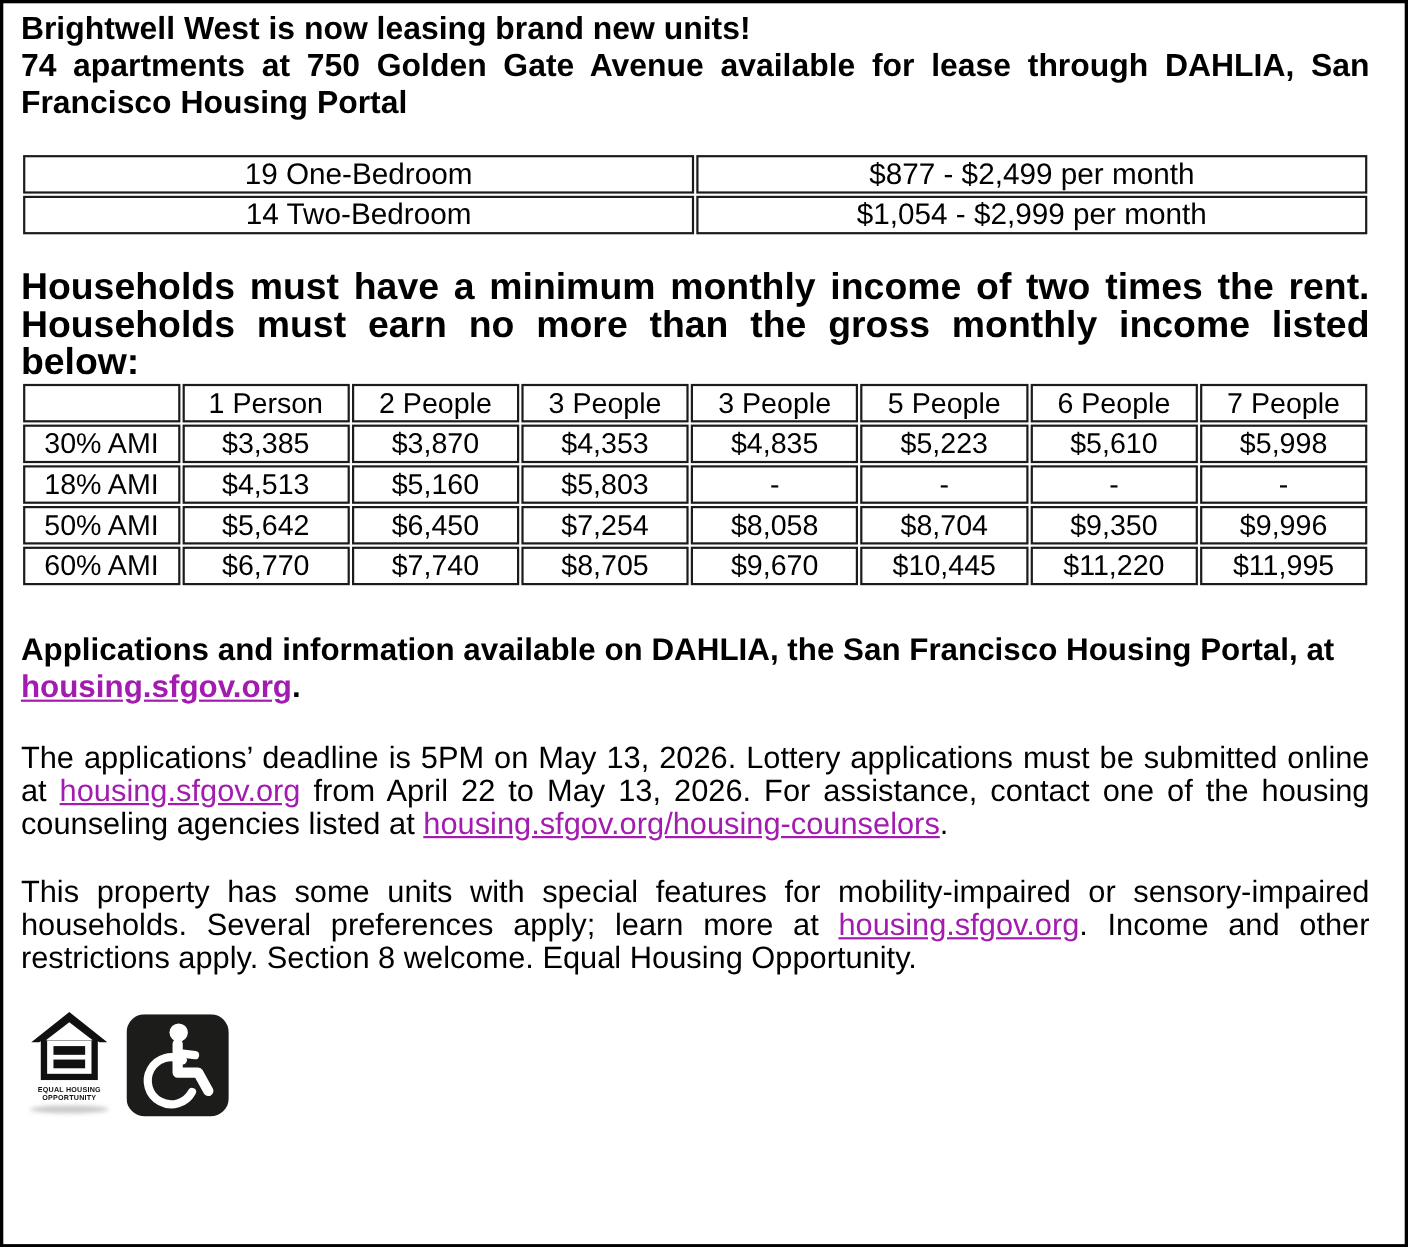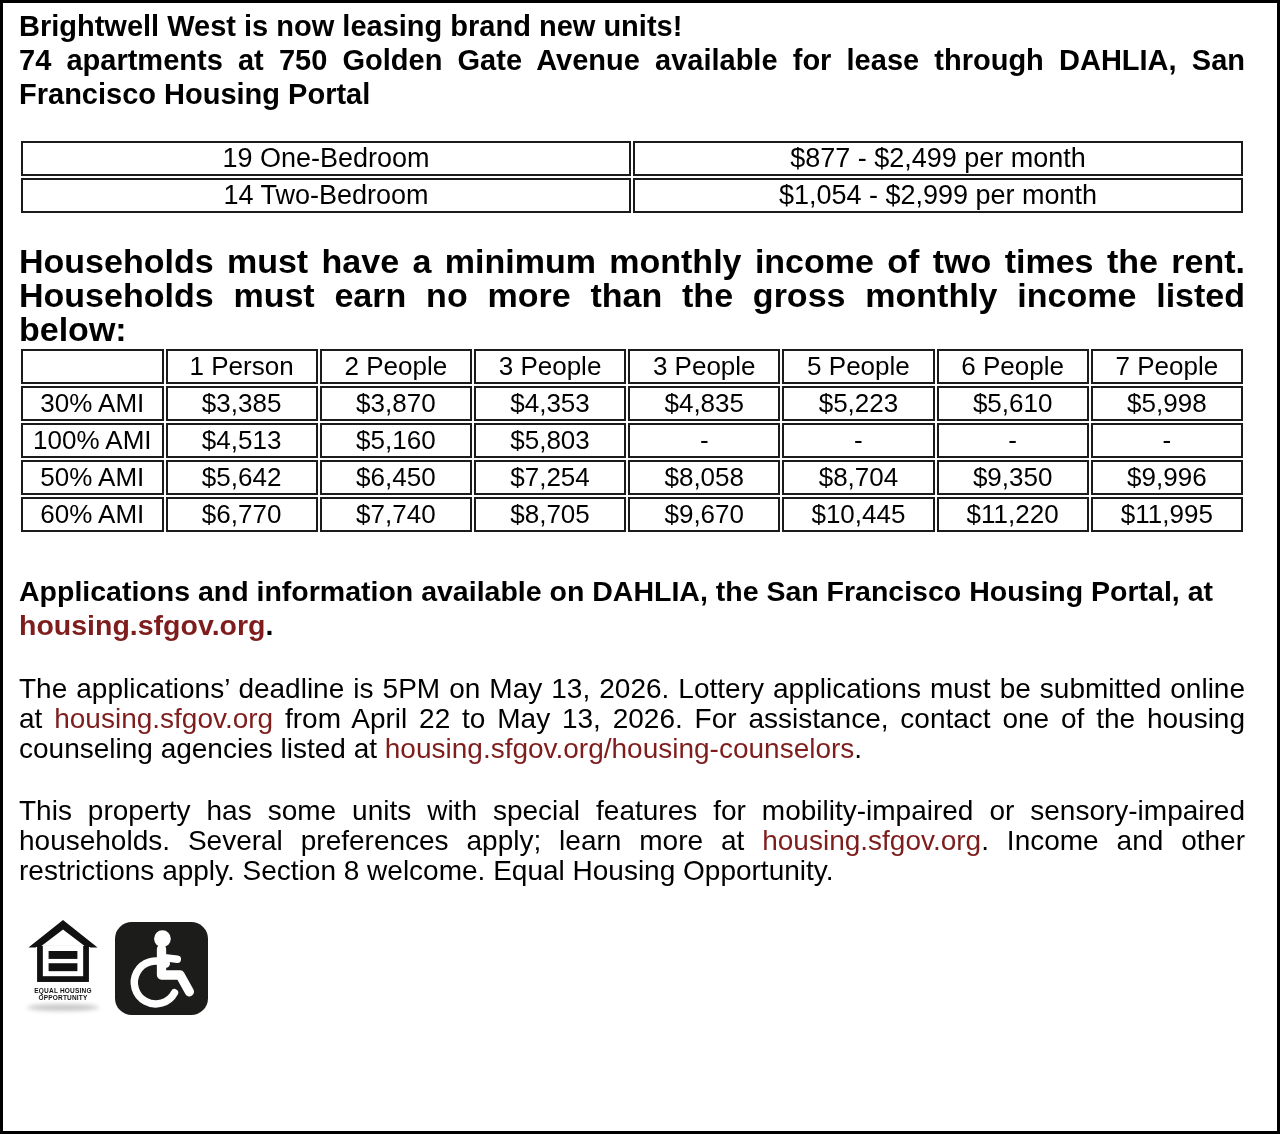--- a/index.html
+++ b/index.html
@@ -68,21 +68,22 @@
     text-align: left;
     margin: 40px 0 0 0;
   }
   .body-para {
     font-size: 28px;
     line-height: 30px;
     text-align: justify;
     margin: 32px 0 0 0;
   }
   a.doc-link, span.doc-link {
-    color: #7f1d1d;
+    color: #a21caf;
+    text-decoration: underline;
     cursor: pointer;
   }
 
   
   .logos-row {
     display: flex;
     align-items: flex-start;
     gap: 14px;
     margin: 34px 0 0 6px;
   }
@@ -161,21 +162,21 @@
         <th>30% AMI</th>
         <td>$3,385</td>
         <td>$3,870</td>
         <td>$4,353</td>
         <td>$4,835</td>
         <td>$5,223</td>
         <td>$5,610</td>
         <td>$5,998</td>
       </tr>
       <tr>
-        <th>100% AMI</th>
+        <th>18% AMI</th>
         <td>$4,513</td>
         <td>$5,160</td>
         <td>$5,803</td>
         <td>-</td>
         <td>-</td>
         <td>-</td>
         <td>-</td>
       </tr>
       <tr>
         <th>50% AMI</th>

